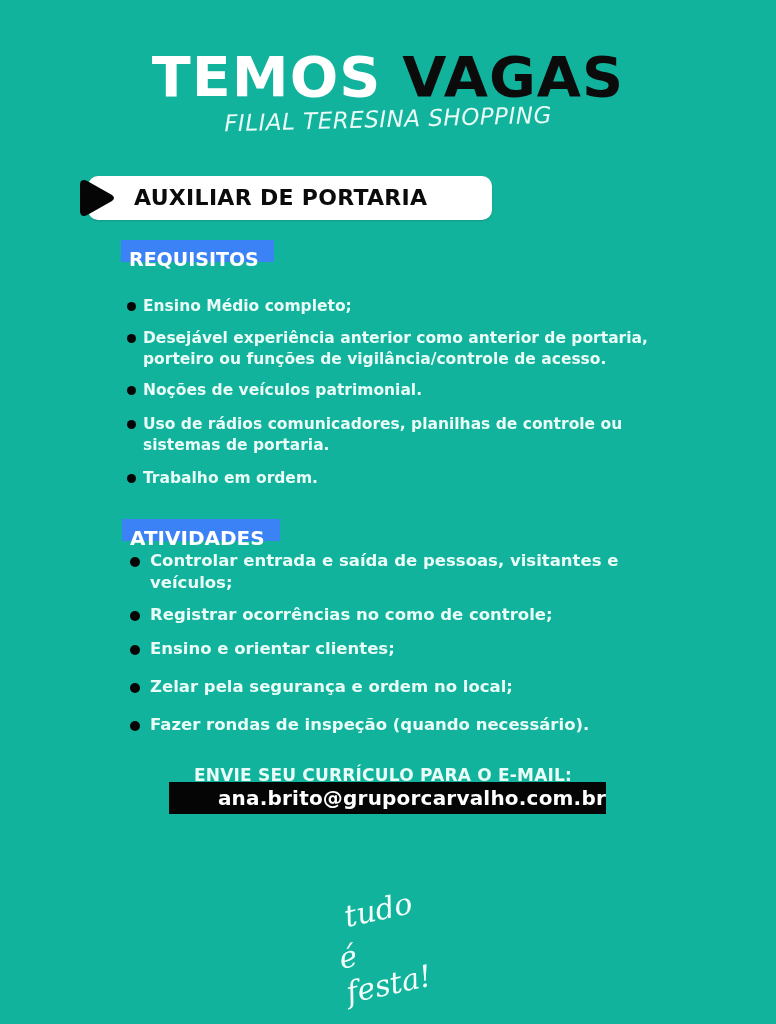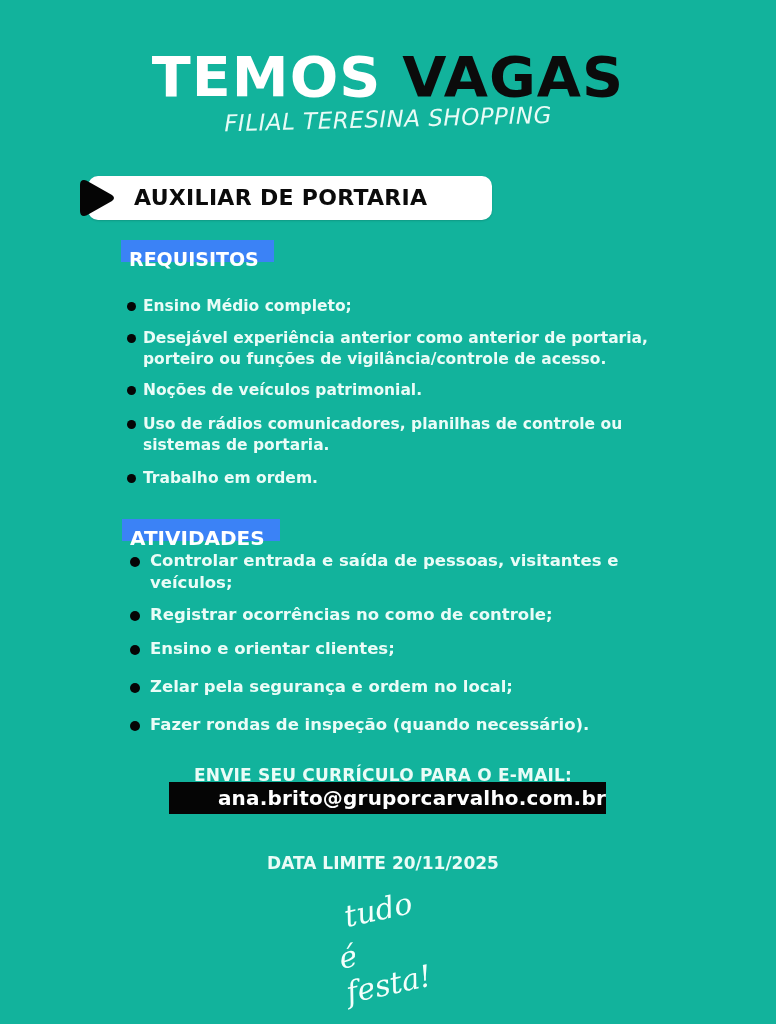--- a/index.html
+++ b/index.html
@@ -186,20 +186,19 @@
       <span class="dot"></span>
       <span class="txt">Fazer rondas de inspeção (quando necessário).</span>
     </li>
   </ul>
 
   <div class="cta cta-line1">ENVIE SEU CURRÍCULO PARA O E-MAIL:</div>
 
   <div class="email-box">ana.brito@gruporcarvalho.com.br</div>
 
 
-  <div class="cta cta-line4">DATA LIMITE 20/11/2025</div>
 
   <div class="signature">
     <span class="l1">tudo</span>
     <span class="l2">é festa!</span>
   </div>
 
 </div>
 
 </body></html>

